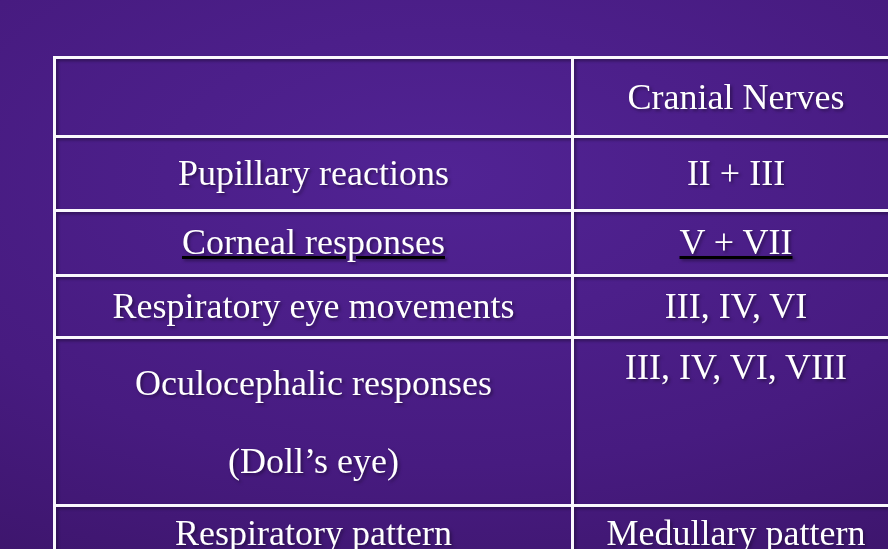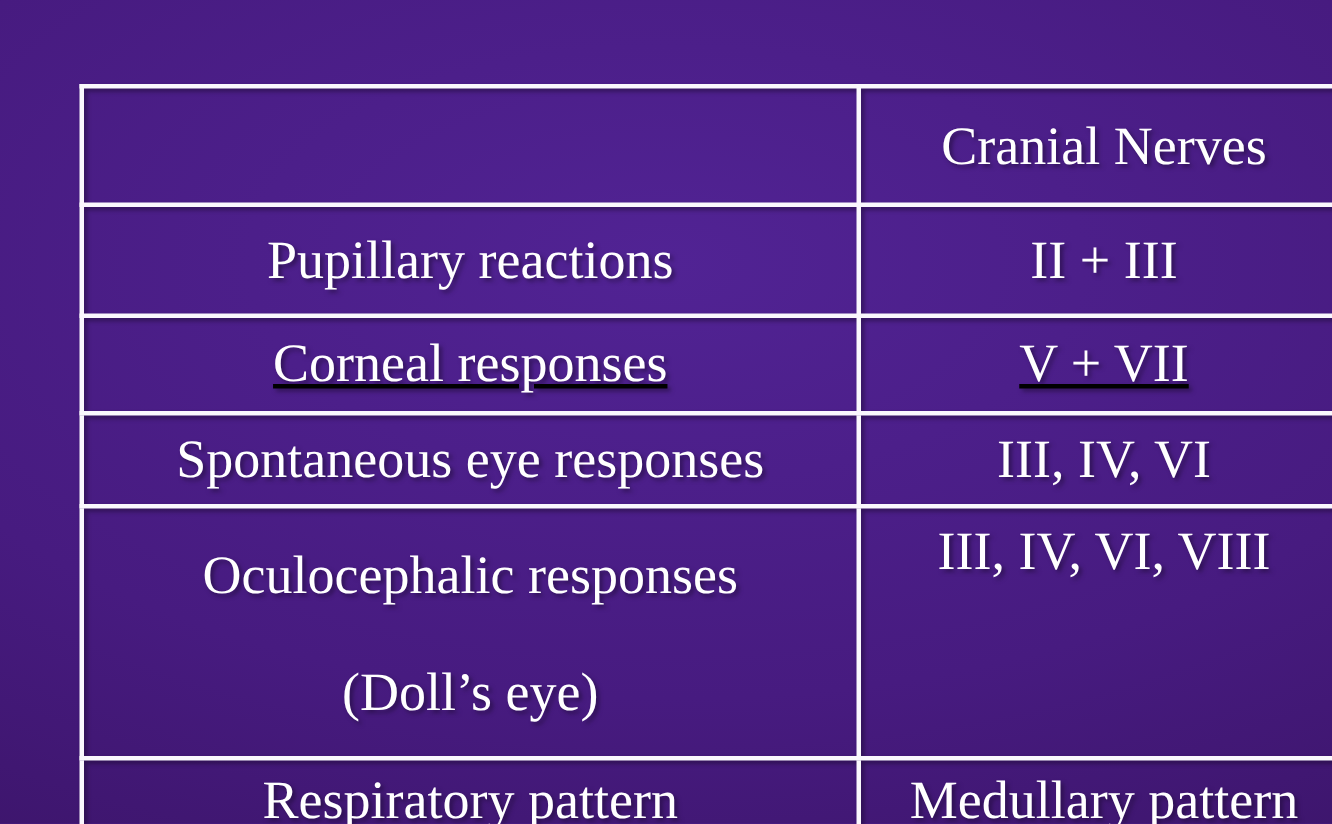--- a/index.html
+++ b/index.html
@@ -78,21 +78,21 @@
       </tr>
       <tr class="r1">
         <td>Pupillary reactions</td>
         <td>II + III</td>
       </tr>
       <tr class="r2">
         <td>Corneal responses</td>
         <td>V + VII</td>
       </tr>
       <tr class="r3">
-        <td>Spontaneous eye responses</td>
+        <td>Respiratory eye movements</td>
         <td>III, IV, VI</td>
       </tr>
       <tr class="r4 top-align">
         <td>
           <span class="line">Oculocephalic responses</span>
           <span class="line">(Doll’s eye)</span>
         </td>
         <td>III, IV, VI, VIII</td>
       </tr>
       <tr class="r6">

